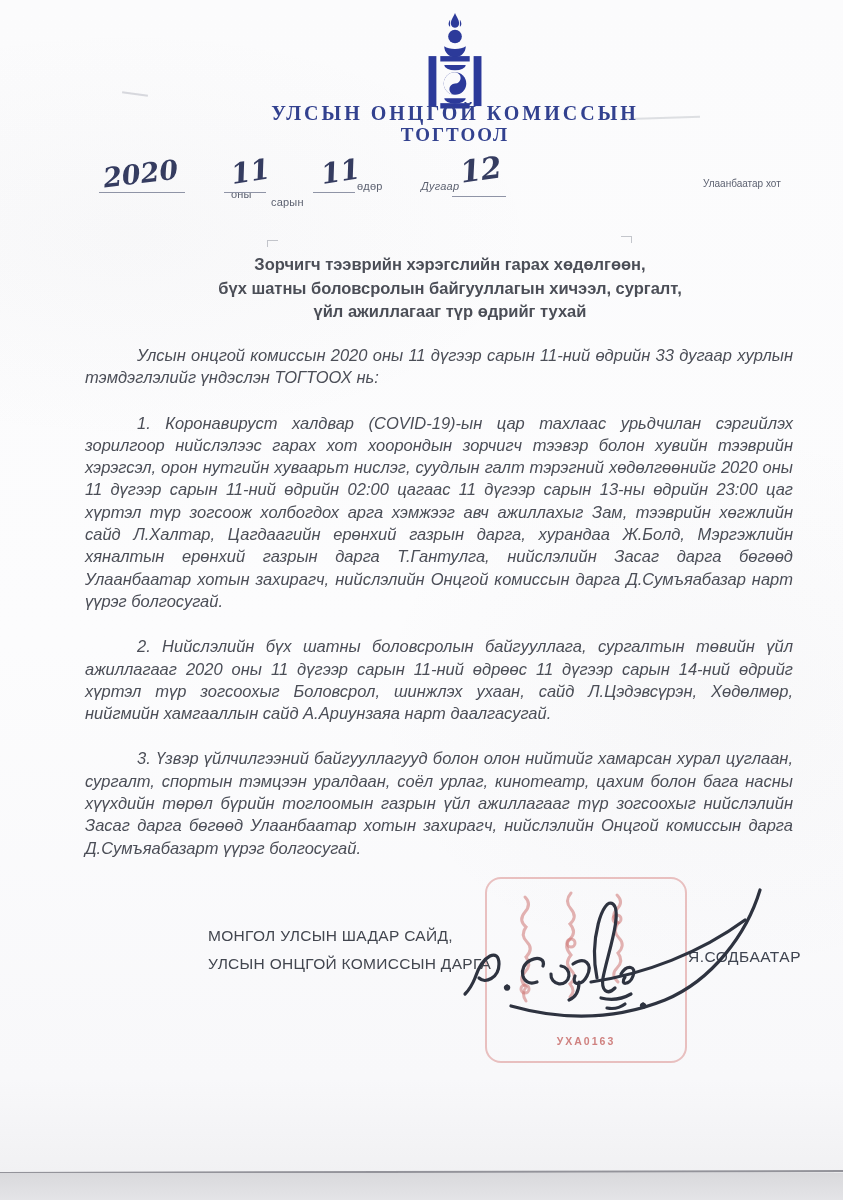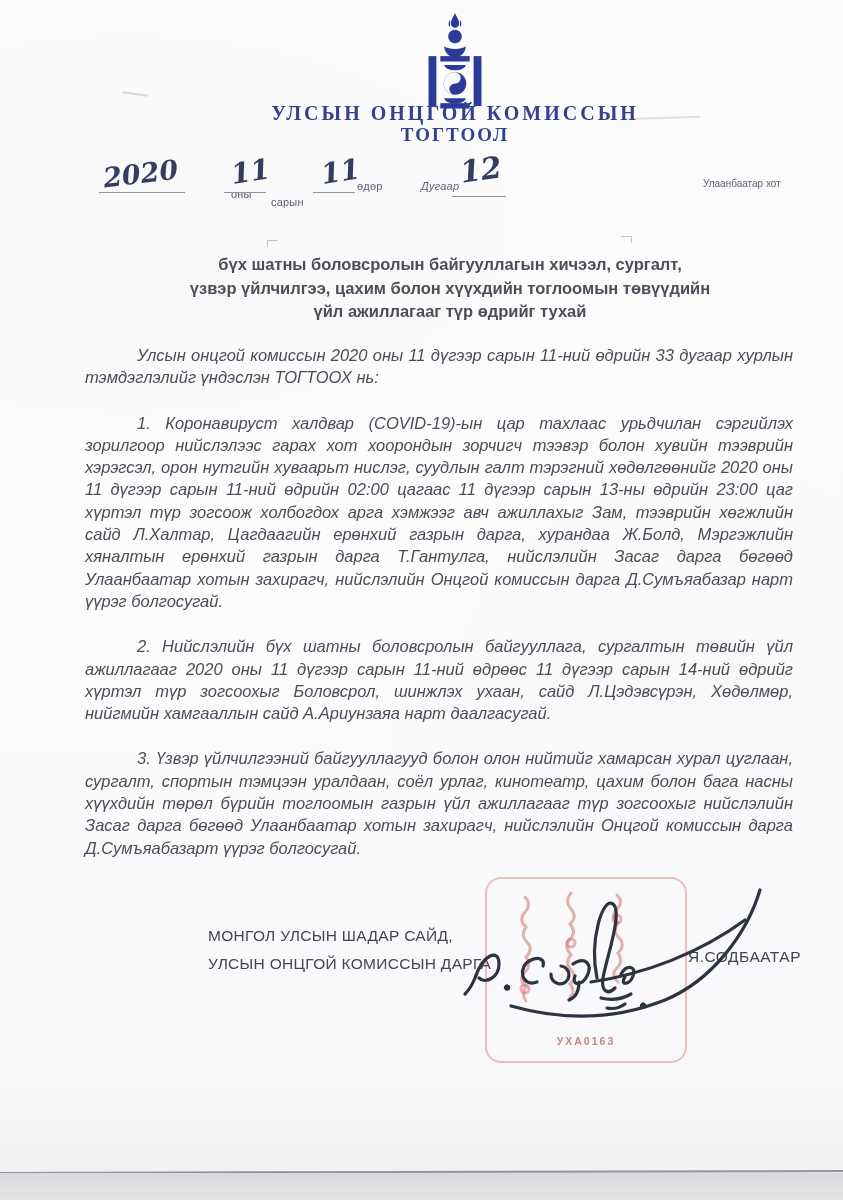--- a/index.html
+++ b/index.html
@@ -131,22 +131,22 @@
   <span class="fill-label" style="left:271px;top:196px;">сарын</span>
   <span class="hand" style="left:321px;top:155px;font-size:28px;transform:rotate(-9deg);">11</span>
   <div class="hand-underline" style="left:313px;top:192px;width:42px;"></div>
   <span class="fill-label" style="left:357px;top:180px;">өдөр</span>
   <span class="fill-label" style="left:421px;top:180px;font-style:italic;">Дугаар</span>
   <span class="hand" style="left:460px;top:152px;font-size:30px;transform:rotate(-8deg);">12</span>
   <div class="hand-underline" style="left:452px;top:196px;width:54px;"></div>
   <span class="city">Улаанбаатар хот</span>
 
   <div class="doc-title">
+    <div>Зорчигч тээврийн хэрэгслийн гарах хөдөлгөөн,</div>
     <div>бүх шатны боловсролын байгууллагын хичээл, сургалт,</div>
-    <div>үзвэр үйлчилгээ, цахим болон хүүхдийн тоглоомын төвүүдийн</div>
     <div>үйл ажиллагааг түр өдрийг тухай</div>
   </div>
 
   <div class="body-text">
     <p>Улсын онцгой комиссын 2020 оны 11 дүгээр сарын 11-ний өдрийн 33 дугаар хурлын тэмдэглэлийг үндэслэн ТОГТООХ нь:</p>
     <p>1. Коронавируст халдвар (COVID-19)-ын цар тахлаас урьдчилан сэргийлэх зорилгоор нийслэлээс гарах хот хоорондын зорчигч тээвэр болон хувийн тээврийн хэрэгсэл, орон нутгийн хуваарьт нислэг, суудлын галт тэрэгний хөдөлгөөнийг 2020 оны 11 дүгээр сарын 11-ний өдрийн 02:00 цагаас 11 дүгээр сарын 13-ны өдрийн 23:00 цаг хүртэл түр зогсоож холбогдох арга хэмжээг авч ажиллахыг Зам, тээврийн хөгжлийн сайд Л.Халтар, Цагдаагийн ерөнхий газрын дарга, хурандаа Ж.Болд, Мэргэжлийн хяналтын ерөнхий газрын дарга Т.Гантулга, нийслэлийн Засаг дарга бөгөөд Улаанбаатар хотын захирагч, нийслэлийн Онцгой комиссын дарга Д.Сумъяабазар нарт үүрэг болгосугай.</p>
     <p>2. Нийслэлийн бүх шатны боловсролын байгууллага, сургалтын төвийн үйл ажиллагааг 2020 оны 11 дүгээр сарын 11-ний өдрөөс 11 дүгээр сарын 14-ний өдрийг хүртэл түр зогсоохыг Боловсрол, шинжлэх ухаан, сайд Л.Цэдэвсүрэн, Хөдөлмөр, нийгмийн хамгааллын сайд А.Ариунзаяа нарт даалгасугай.</p>
     <p>3. Үзвэр үйлчилгээний байгууллагууд болон олон нийтийг хамарсан хурал цуглаан, сургалт, спортын тэмцээн уралдаан, соёл урлаг, кинотеатр, цахим болон бага насны хүүхдийн төрөл бүрийн тоглоомын газрын үйл ажиллагааг түр зогсоохыг нийслэлийн Засаг дарга бөгөөд Улаанбаатар хотын захирагч, нийслэлийн Онцгой комиссын дарга Д.Сумъяабазарт үүрэг болгосугай.</p>
   </div>
 

